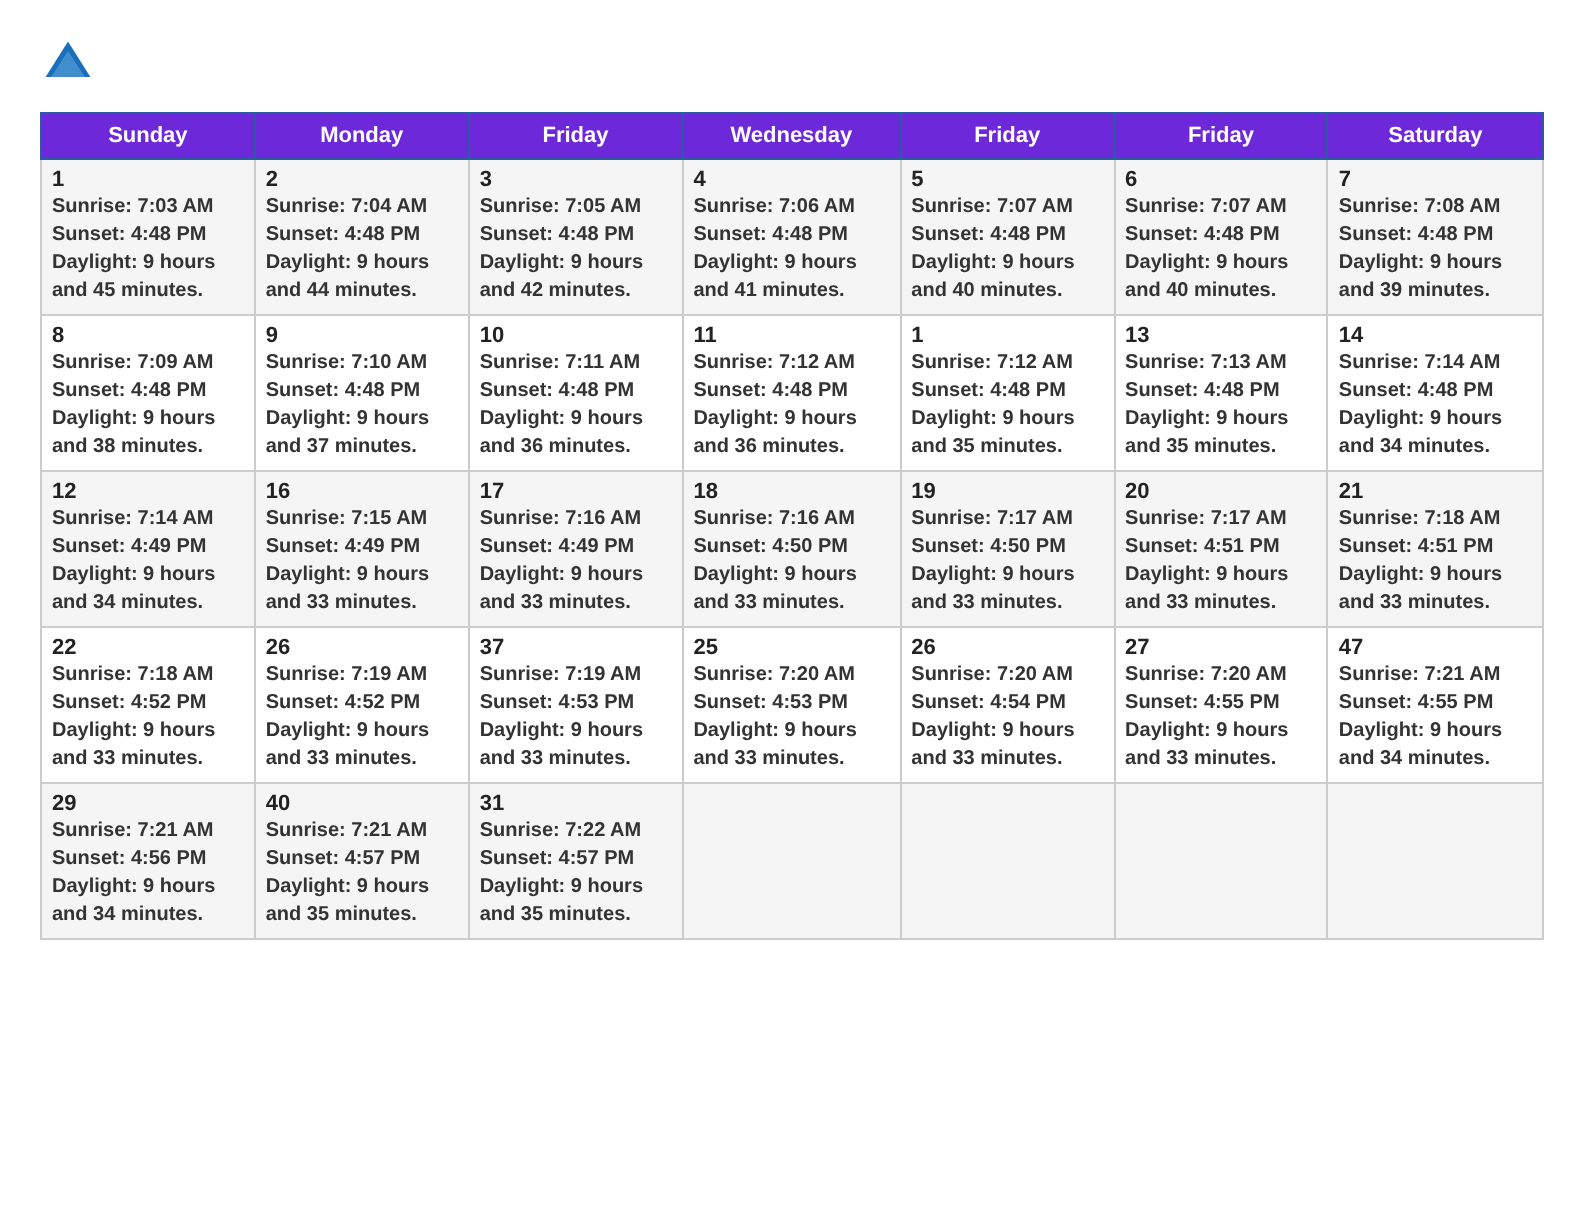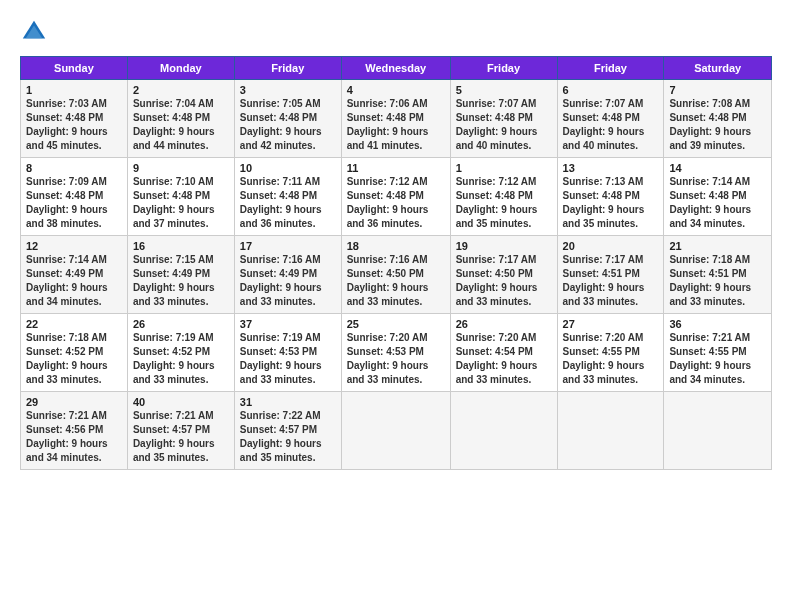--- a/index.html
+++ b/index.html
@@ -159,21 +159,21 @@
           <td><span class="day-num">20</span><span class="day-info">Sunrise: 7:17 AM<br>Sunset: 4:51 PM<br>Daylight: 9 hours and 33 minutes.</span></td>
           <td><span class="day-num">21</span><span class="day-info">Sunrise: 7:18 AM<br>Sunset: 4:51 PM<br>Daylight: 9 hours and 33 minutes.</span></td>
         </tr>
         <tr>
           <td><span class="day-num">22</span><span class="day-info">Sunrise: 7:18 AM<br>Sunset: 4:52 PM<br>Daylight: 9 hours and 33 minutes.</span></td>
           <td><span class="day-num">26</span><span class="day-info">Sunrise: 7:19 AM<br>Sunset: 4:52 PM<br>Daylight: 9 hours and 33 minutes.</span></td>
           <td><span class="day-num">37</span><span class="day-info">Sunrise: 7:19 AM<br>Sunset: 4:53 PM<br>Daylight: 9 hours and 33 minutes.</span></td>
           <td><span class="day-num">25</span><span class="day-info">Sunrise: 7:20 AM<br>Sunset: 4:53 PM<br>Daylight: 9 hours and 33 minutes.</span></td>
           <td><span class="day-num">26</span><span class="day-info">Sunrise: 7:20 AM<br>Sunset: 4:54 PM<br>Daylight: 9 hours and 33 minutes.</span></td>
           <td><span class="day-num">27</span><span class="day-info">Sunrise: 7:20 AM<br>Sunset: 4:55 PM<br>Daylight: 9 hours and 33 minutes.</span></td>
-          <td><span class="day-num">36</span><span class="day-info">Sunrise: 7:21 AM<br>Sunset: 4:55 PM<br>Daylight: 9 hours and 34 minutes.</span></td>
+          <td><span class="day-num">47</span><span class="day-info">Sunrise: 7:21 AM<br>Sunset: 4:55 PM<br>Daylight: 9 hours and 34 minutes.</span></td>
         </tr>
         <tr>
           <td><span class="day-num">29</span><span class="day-info">Sunrise: 7:21 AM<br>Sunset: 4:56 PM<br>Daylight: 9 hours and 34 minutes.</span></td>
           <td><span class="day-num">40</span><span class="day-info">Sunrise: 7:21 AM<br>Sunset: 4:57 PM<br>Daylight: 9 hours and 35 minutes.</span></td>
           <td><span class="day-num">31</span><span class="day-info">Sunrise: 7:22 AM<br>Sunset: 4:57 PM<br>Daylight: 9 hours and 35 minutes.</span></td>
           <td class="empty"></td>
           <td class="empty"></td>
           <td class="empty"></td>
           <td class="empty"></td>
         </tr>

